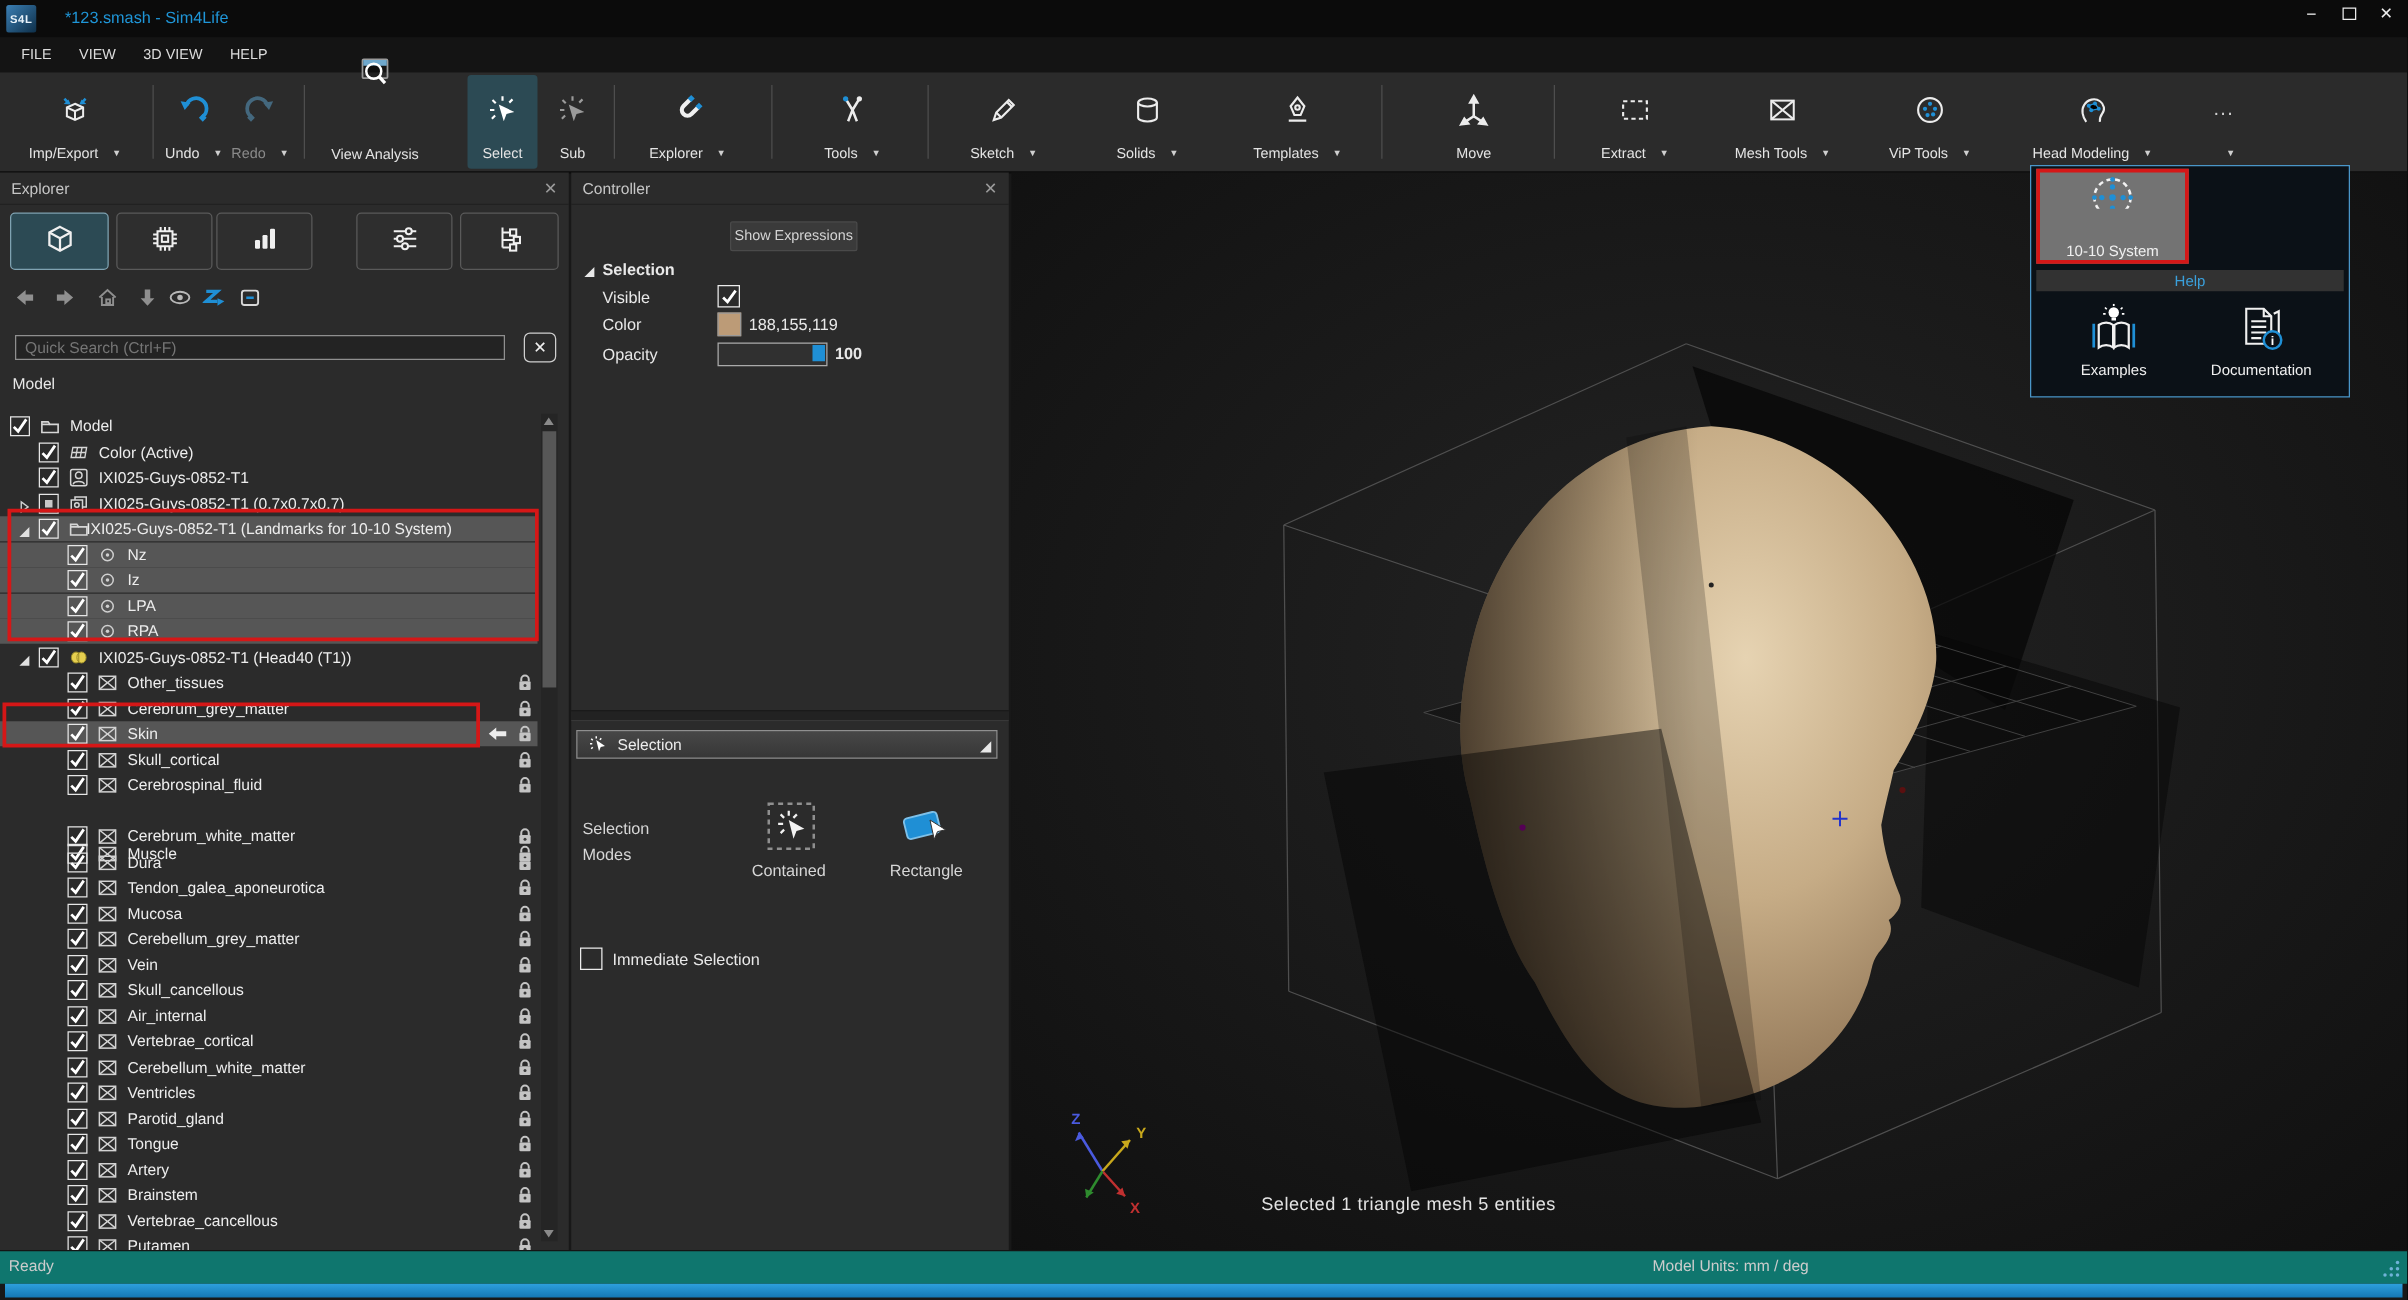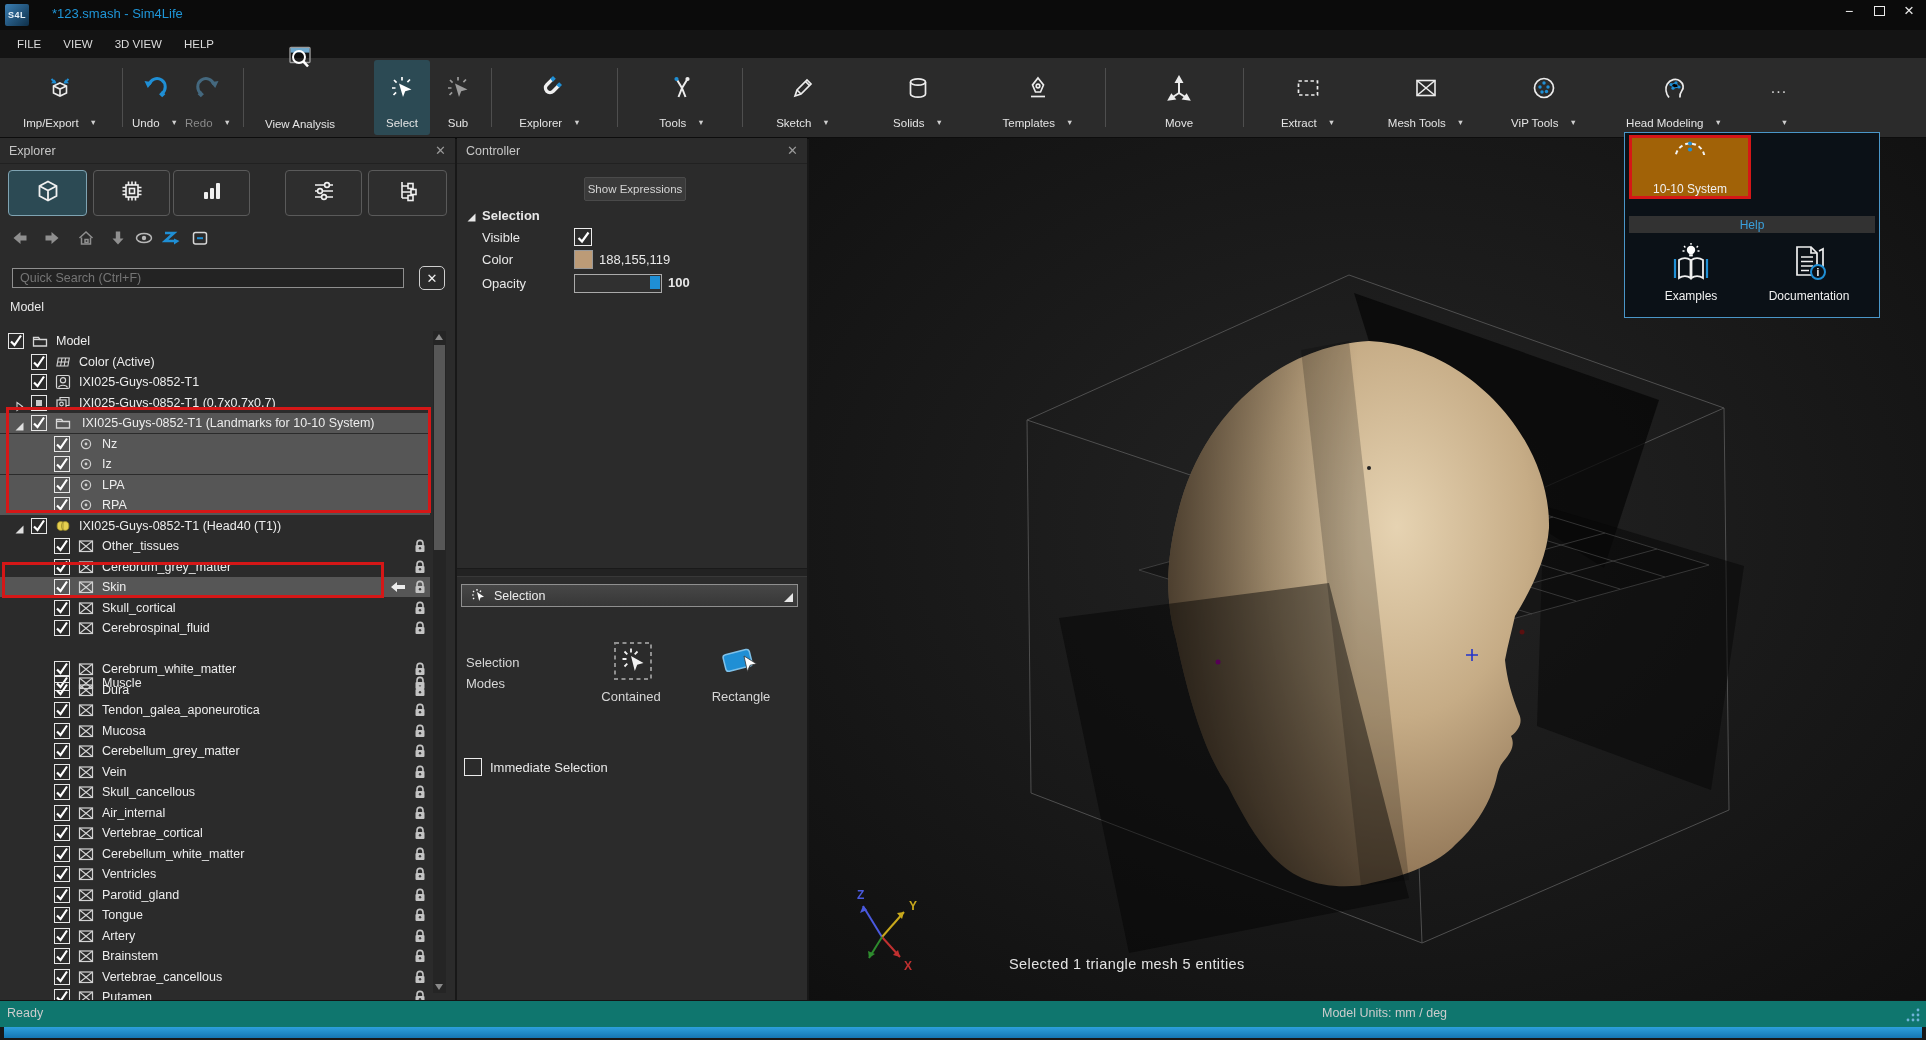--- a/index.html
+++ b/index.html
@@ -69,21 +69,21 @@
           border:1px solid #8f8f8f;display:flex;align-items:center;gap:8px;padding:0 8px;font-size:12.5px;color:#ececec;box-sizing:border-box;}
   .selbar-corner{position:absolute;right:4px;bottom:4px;width:0;height:0;border-left:9px solid transparent;border-bottom:9px solid #e8e8e8;}
   .splitter{position:absolute;left:0;top:430px;width:100%;height:7px;background:#222;border-top:1px solid #1a1a1a;border-bottom:1px solid #383838;}
   .mode-label{position:absolute;font-size:13px;color:#d6d6d6;text-align:center;white-space:nowrap;}
   
   .viewport{position:absolute;left:809px;top:138px;width:1117px;height:862px;background:#141414;overflow:hidden;}
   .vp-status{position:absolute;left:200px;top:818px;font-size:14.5px;color:#e3e3e3;letter-spacing:.4px;}
   
   .popup{position:absolute;left:1624px;top:132px;width:254px;height:184px;background:#0b1117;border:1px solid #4a96c8;z-index:40;}
   .popup-tile{position:absolute;display:flex;flex-direction:column;align-items:center;justify-content:center;gap:6px;color:#f0f0f0;font-size:12px;}
-  .tile-primary{left:4px;top:2px;width:122px;height:64px;background:#a16207;border:3px solid #d51717;box-sizing:border-box;gap:27px;}
+  .tile-primary{left:4px;top:2px;width:122px;height:76px;background:#737373;border:3px solid #d51717;box-sizing:border-box;gap:27px;}
   .help-bar{position:absolute;left:4px;top:83px;width:246px;height:17px;background:#323232;display:flex;align-items:center;justify-content:center;
             font-size:12px;color:#3aa0dc;}
   
   .anno{position:absolute;border:3px solid #d51717;z-index:60;box-sizing:border-box;}
   
   .statusbar{position:absolute;left:0;top:1000px;width:100%;height:26px;background:#0f766e;border-top:1px solid #141414;font-size:12.5px;color:#cccccc;}
   .progress{position:absolute;left:4px;top:1027px;width:1918px;height:11px;background:linear-gradient(#2da0dd,#1577b4);}
   .grip{position:absolute;right:4px;top:1004px;width:18px;height:18px;}
 </style>
 </head>
@@ -506,21 +506,21 @@
           <span class="row-arrow" style="left: 14px;"><svg width="11" height="11" viewBox="0 0 11 11">
               <polygon points="9.5,1.5 9.5,9.5 1.5,9.5" fill="#e0e0e0"></polygon>
             </svg></span>
           <span class="row-cb" style="left: 31px;"><svg width="14" height="14" viewBox="0 0 14 14">
               <polyline points="2,7.5 5.5,11 12,1.5" fill="none" stroke="#fff" stroke-width="2.2"></polyline>
             </svg></span>
           <span class="row-ico" style="left: 55px;"><svg width="16" height="16" viewBox="0 0 16 16" stroke="#d6d6d6" fill="none" stroke-width="1.3">
               <path d="M1.5 13 V4.5 H6.5 L8 6.5 H14.5 V13 Z"></path>
               <path d="M1.5 6.5 H8"></path>
             </svg></span>
-          <span class="row-text" style="left: 82px;">IXI025-Guys-0852-T1 (Landmarks for 10-10 System)</span>
+          <span class="row-text" style="left: 69px;">IXI025-Guys-0852-T1 (Landmarks for 10-10 System)</span>
         </div>
         <div class="tree-row sel" style="top: 295.5px;">
           <span class="row-cb" style="left: 54px;"><svg width="14" height="14" viewBox="0 0 14 14">
               <polyline points="2,7.5 5.5,11 12,1.5" fill="none" stroke="#fff" stroke-width="2.2"></polyline>
             </svg></span>
           <span class="row-ico" style="left: 78px;"><svg width="16" height="16" viewBox="0 0 16 16">
               <circle cx="8" cy="8" r="4.6" stroke="#cfcfcf" stroke-width="1.2" fill="none"></circle>
               <circle cx="8" cy="8" r="1.4" fill="#cfcfcf"></circle>
             </svg></span>
           <span class="row-text" style="left: 102px;">Nz</span>

